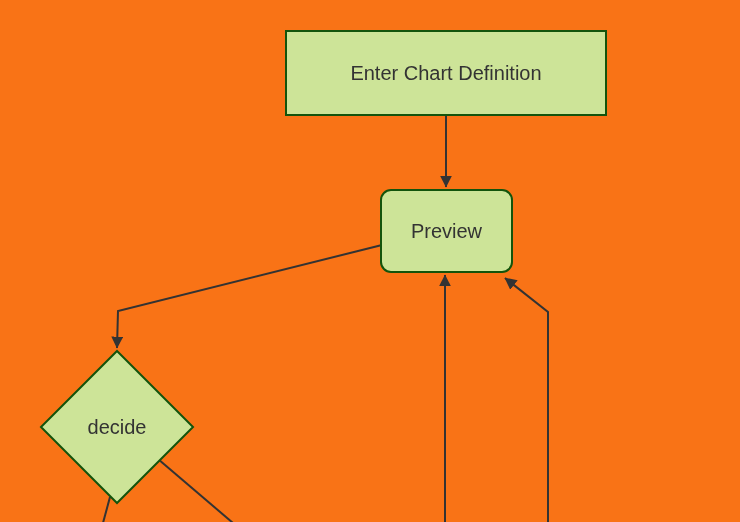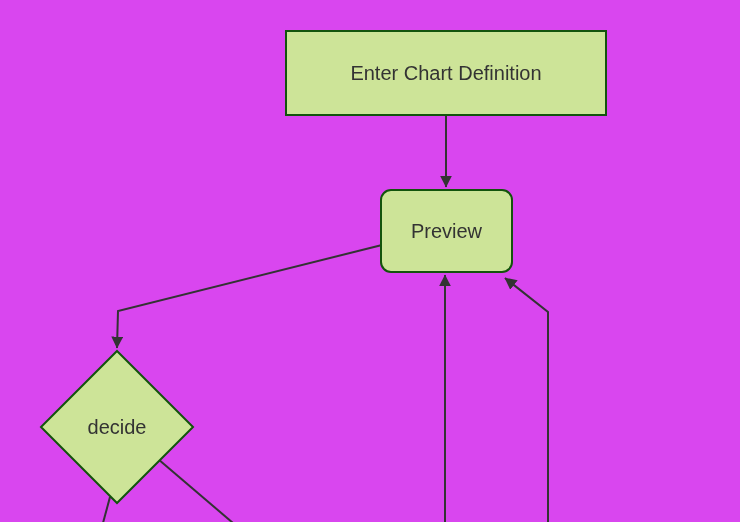--- a/index.html
+++ b/index.html
@@ -4,21 +4,21 @@
 <style>
   html, body {
     margin: 0;
     padding: 0;
     background: #ffffff;
   }
   .canvas {
     position: relative;
     width: 740px;
     height: 522px;
-    background: #d946ef;
+    background: #f97316;
     overflow: hidden;
     font-family: "Liberation Sans", sans-serif;
   }
   svg { display: block; }
   .node-shape {
     fill: #cde498;
     stroke: #13540c;
     stroke-width: 2px;
   }
   .edge {

